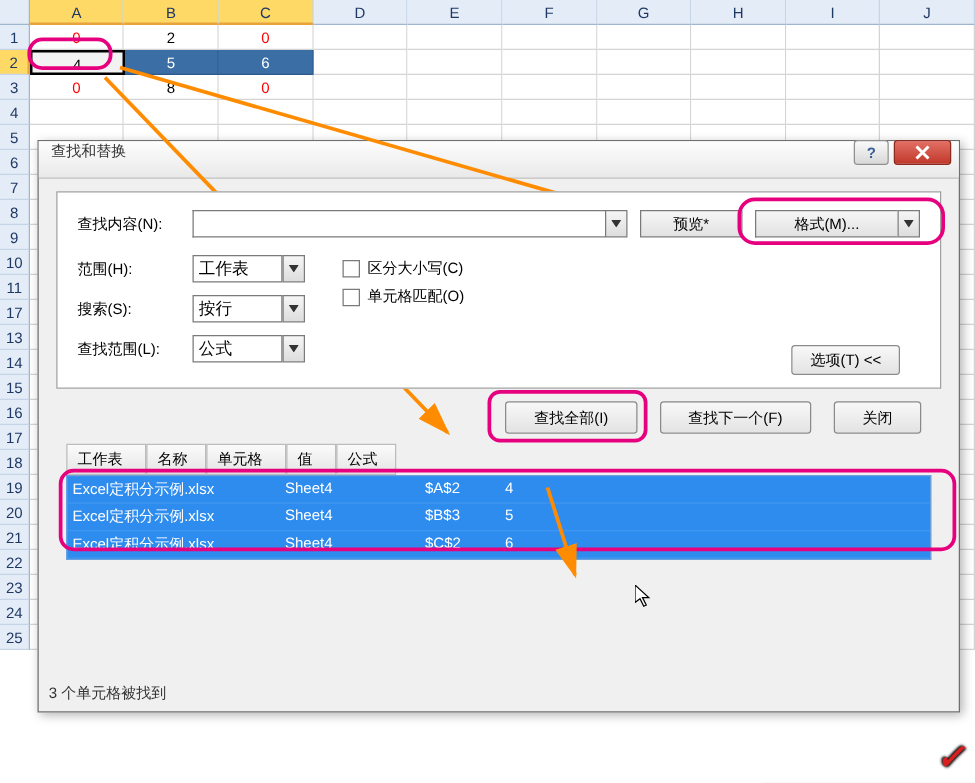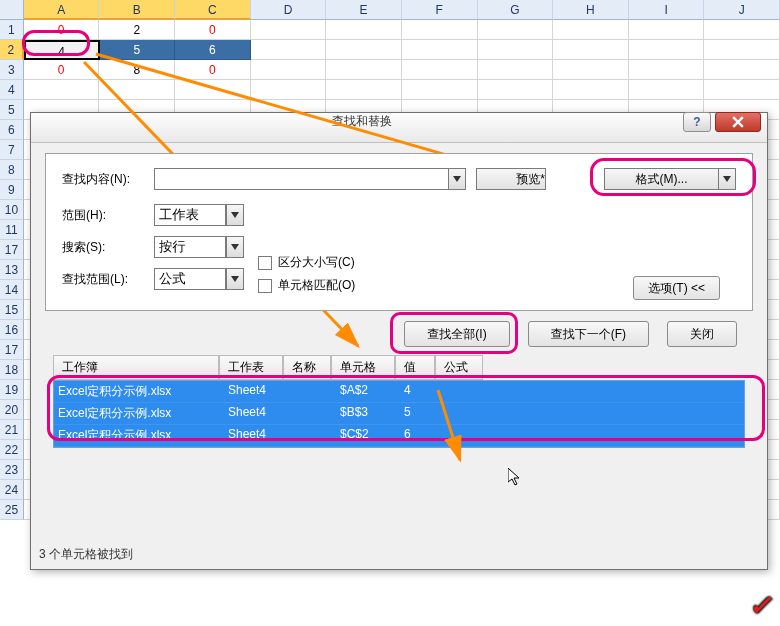--- a/index.html
+++ b/index.html
@@ -69,21 +69,20 @@
   border: 1px solid #707070;
   box-shadow: 2px 2px 8px rgba(0,0,0,0.3);
 }
 .titlebar {
   height: 30px;
   background: linear-gradient(#fdfdfd,#e9e9e9);
   border-bottom: 1px solid #c0c0c0;
   display: flex;
   align-items: center;
   padding: 0 6px 12px 10px;
-  text-align: center;
 }
 .titlebar .title { flex: 1; color: #333; }
 .titlebar .win-btns { display: flex; gap: 4px; }
 .win-btn {
   width: 28px; height: 20px;
   border: 1px solid #8f8f8f;
   border-radius: 3px;
   display: flex; align-items:center; justify-content:center;
   background: linear-gradient(#fafafa,#d8d8d8);
 }
@@ -128,26 +127,26 @@
 .combo .text-input { border-right: none; }
 .combo .dd-btn, .dd-btn {
   width: 18px; height: 22px;
   border: 1px solid #7a7a7a;
   background: linear-gradient(#f6f6f6,#ddd);
   display:flex; align-items:center; justify-content:center;
 }
 .dd-btn svg { width:8px; height:6px; }
 
 .preview-btn {
-  width: 70px; height: 22px;
+  width: 82px; height: 22px;
   border: 1px solid #7a7a7a;
   background: linear-gradient(#f6f6f6,#e2e2e2);
-  text-align:right; line-height:20px;
-}
-.format-btn-wrap { position: relative; margin-left: 48px; }
+  text-align:center; line-height:20px;
+}
+.format-btn-wrap { position: relative; }
 .format-combo {
   width: 132px; height: 22px;
   display: flex;
 }
 .format-combo .btnpart {
   flex:1;
   border: 1px solid #7a7a7a;
   border-right:none;
   background: linear-gradient(#f6f6f6,#e2e2e2);
   text-align:center; line-height:20px;
@@ -625,21 +624,21 @@
             <div class="dd-btn">
               <svg viewBox="0 0 8 6">
                   <path d="M0 0 L8 0 L4 6 Z" fill="#333"></path>
                 </svg>
             </div>
           </div>
           <div class="format-highlight"></div>
         </div>
       </div>
 
-      <div class="lower-form" style="display:flex; gap:4px;align-items:flex-end;">
+      <div class="lower-form" style="display:flex; gap:20px;">
         <div>
           <div class="form-row">
             <span class="label">范围(H):</span>
             <div class="short-combo">
               <input class="text-input" value="工作表" style="">
               <div class="dd-btn">
                   <svg viewBox="0 0 8 6">
                     <path d="M0 0 L8 0 L4 6 Z" fill="#333"></path>
                   </svg>
                 </div>
@@ -688,21 +687,20 @@
       <div style="position:relative;">
         <div class="action-btn">查找全部(I)</div>
         <div class="find-all-highlight" style="left:-14px; top:-9px; width:128px; height:42px;"></div>
       </div>
       <div class="action-btn">查找下一个(F)</div>
       <div class="action-btn">关闭</div>
     </div>
 
     <div class="results" style="position:relative;">
       <div class="results-head">
-        <div class="rh" style="width:166px;">工作簿</div>
         <div class="rh" style="width:64px;">工作表</div>
         <div class="rh" style="width:48px;">名称</div>
         <div class="rh" style="width:64px;">单元格</div>
         <div class="rh" style="width:40px;">值</div>
         <div class="rh" style="width:48px;">公式</div>
       </div>
       <div class="results-body" id="results-body">
           <div class="result-row">
             <span style="width:170px;">Excel定积分示例.xlsx</span>
             <span style="width:64px;">Sheet4</span>

